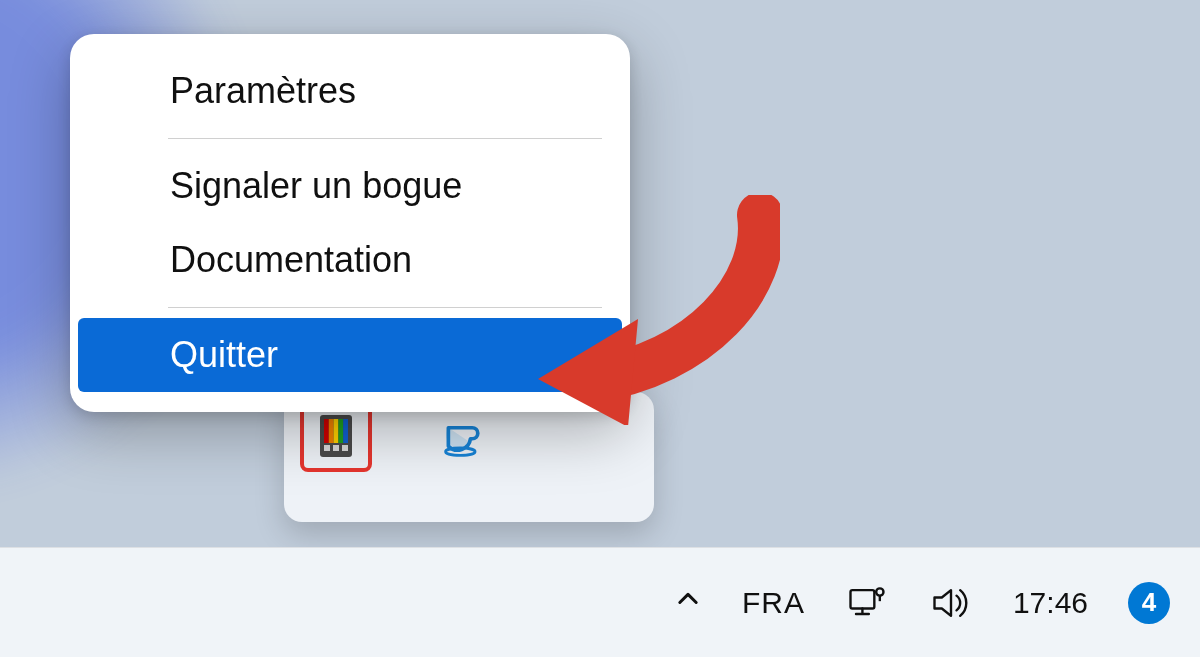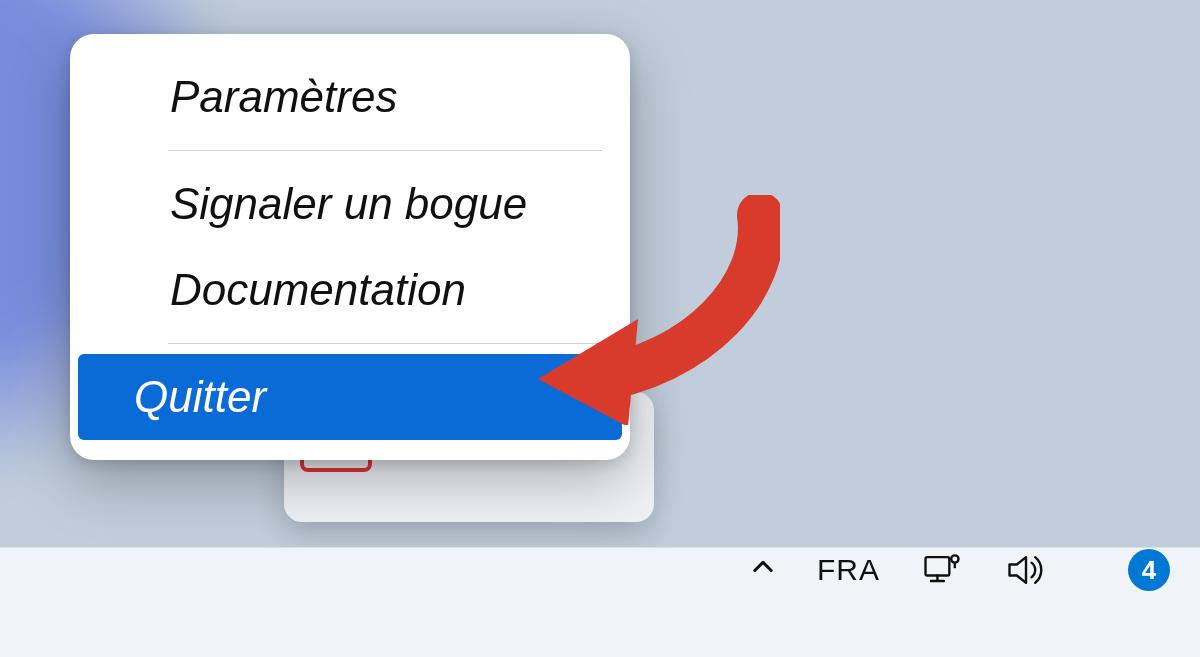--- a/index.html
+++ b/index.html
@@ -21,21 +21,21 @@
   }
 
   
   .taskbar {
     position: absolute;
     left: 0; right: 0; bottom: 0;
     height: 110px;
     background: #f0f4f8;
     border-top: 1px solid rgba(0,0,0,.08);
     display: flex;
-    align-items: flex-start;
+    align-items: center;
     justify-content: flex-end;
     padding-right: 30px;
     gap: 40px;
     color: #101010;
     font-size: 30px;
   }
   .taskbar .area {
     display: flex;
     align-items: center;
     gap: 40px;
@@ -90,32 +90,31 @@
     left: 70px;
     top: 34px;
     width: 560px;
     background: #ffffff;
     border-radius: 24px;
     box-shadow: 0 20px 60px rgba(0,0,0,.28), 0 4px 14px rgba(0,0,0,.14);
     padding: 20px 0 20px 0;
   }
   .menu-item {
     padding: 10px 18px 10px 100px;
-    font-size: 44px;
+    font-size: 36px;
     color: #101010;
     line-height: 1.5;
     cursor: pointer;
-    font-style: italic;
   }
   .menu-item.highlight {
     background: #0a6ad6;
     color: #ffffff;
     margin: 6px 8px 0 8px;
     border-radius: 6px;
-    padding-left: 56px;
+    padding-left: 92px;
   }
   .menu-separator {
     height: 1px;
     background: #d0d0d0;
     margin: 10px 28px 10px 98px;
   }
 
   
   .arrow {
     position: absolute;
@@ -193,18 +192,19 @@
       </svg>
     </span>
     <span class="icon">
       <svg viewBox="0 0 48 48">
         <path d="M6 18 h8 l10 -8 v28 l-10 -8 h-8 z" fill="none" stroke="#101010" stroke-width="2.6" stroke-linejoin="round"></path>
         <path d="M30 16 a10 10 0 0 1 0 16" fill="none" stroke="#101010" stroke-width="2.6" stroke-linecap="round"></path>
         <path d="M34 10 a18 18 0 0 1 0 28" fill="none" stroke="#101010" stroke-width="2.6" stroke-linecap="round"></path>
       </svg>
     </span>
     <div class="clock">
+      <div>17:46</div>
     </div>
     <div class="notif">
       <span>4</span>
     </div>
   </div>
 </div>
 
 </body></html>

